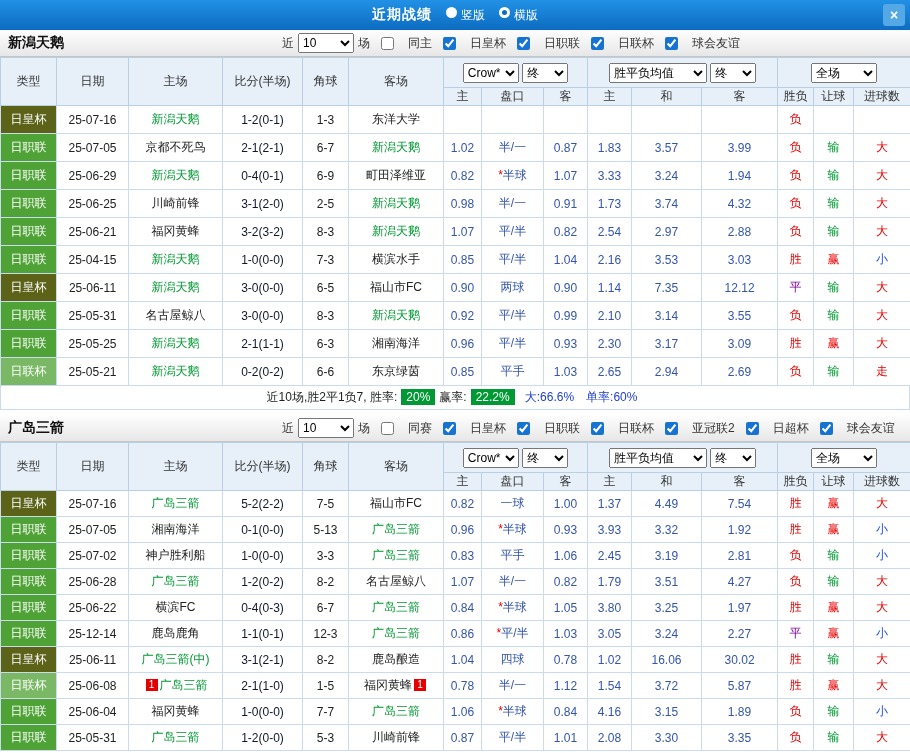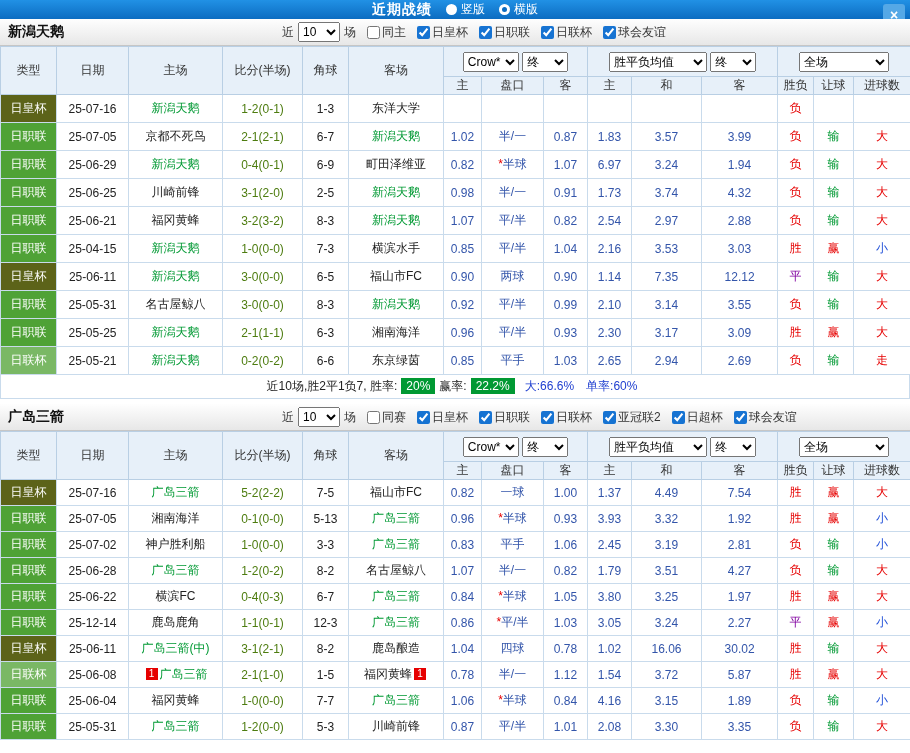--- a/index.html
+++ b/index.html
@@ -1,47 +1,47 @@
 <!DOCTYPE html>
 <html><head>
 <meta charset="utf-8">
 <style>
   *{margin:0;padding:0;box-sizing:border-box}
   html,body{width:910px}
   body{height:753px;overflow:hidden;font-family:"Liberation Sans",sans-serif;font-size:12px;background:#fff;color:#222}
   
-  .topbar{position:relative;height:19px;background:linear-gradient(#2191e5,#0c6cc1);display:flex;align-items:center;justify-content:center;gap:14px}
+  .topbar{position:relative;height:30px;background:linear-gradient(#2191e5,#0c6cc1);display:flex;align-items:center;justify-content:center;gap:14px}
   .topbar .title{color:#fff;font-size:14px;font-weight:bold;letter-spacing:1px}
   .radio-group{display:flex;align-items:center;gap:14px}
-  .radio{display:inline-flex;align-items:center;gap:4px;color:#fff;cursor:pointer;font-size:12px}
+  .radio{display:inline-flex;align-items:flex-start;gap:4px;color:#fff;cursor:pointer;font-size:12px}
   .rb{width:11px;height:11px;border-radius:50%;background:#fff;display:inline-block;position:relative}
   .rb.on::after{content:"";position:absolute;left:3px;top:3px;width:5px;height:5px;border-radius:50%;background:#0c6cc1}
   .close-btn{position:absolute;right:5px;top:4px;width:22px;height:22px;background:#55a8e6;border-radius:3px;color:#fff;text-align:center;line-height:22px;font-size:14px;font-weight:bold;cursor:pointer}
   
   .team-bar{position:relative;height:27px;background:linear-gradient(#fefefe,#e7e7e7);border-bottom:1px solid #c6c6c6;display:flex;align-items:center}
   .team-name{font-size:14px;font-weight:bold;padding-left:8px;color:#111}
   .filters{position:absolute;left:282px;display:flex;align-items:center;gap:4px;white-space:nowrap;color:#333}
-  .filters .chk{display:inline-flex;align-items:center;margin-left:7px;gap:2px;cursor:pointer}
+  .filters .chk{display:inline-flex;align-items:center;margin-left:7px;gap:14px;cursor:pointer}
   .filters input[type=checkbox]{width:13px;height:13px;accent-color:#1673d2}
   select{font-family:inherit;font-size:12px;height:20px}
-  .cnt{width:42px}
-  .w70{width:56px}.w44{width:46px}.w96{width:98px}.w64{width:90px}
+  .cnt{width:56px}
+  .w70{width:56px}.w44{width:46px}.w96{width:98px}.w64{width:66px}
   
   table.stats{width:910px;border-collapse:collapse;table-layout:fixed}
   .stats th{background:#e7f0f9;border:1px solid #b9cfe4;font-weight:normal;color:#333;text-align:center;overflow:hidden}
   tr.h1 th{height:30px}
   tr.h2 th{height:17px}
   .stats td{border:1px solid #c9dbec;text-align:center;overflow:hidden;white-space:nowrap}
   table.s1 td{height:28px}
   table.s2 td{height:26px}
   td.type-cup{background:#5c6319;color:#fff}
   td.type-lg{background:#4fa236;color:#fff}
   td.type-lc{background:#7ab865;color:#fff}
   .focal{color:#009933}
-  .score{color:#4d7c0f}
+  .score{color:#0f172a}
   .odds{color:#3355aa}
   .star{color:#e60000}
   .c-r{color:#e60000}
   .c-g{color:#009933}
   .c-b{color:#1f4fd8}
   .c-p{color:#8000a0}
   .badge{display:inline-block;background:#e60000;color:#fff;font-size:10px;line-height:12px;width:12px;height:12px;margin:0 2px;vertical-align:1px}
   .summary{height:24px;line-height:22px;text-align:center;border:1px solid #c9dbec;border-top:none;color:#222}
   .summary .pct{background:#009933;color:#fff;padding:1px 5px;margin:0 4px}
   .summary .blue{color:#1f3fd0;margin:12px 6px}
@@ -182,21 +182,21 @@
       <tr>
         <td class="type-lg">日职联</td>
         <td>25-06-29</td>
         <td><span class="focal">新潟天鹅</span></td>
         <td class="score">0-4(0-1)</td>
         <td>6-9</td>
         <td><span>町田泽维亚</span></td>
         <td class="odds">0.82</td>
         <td class="odds"><span class="star">*</span><span>半球</span></td>
         <td class="odds">1.07</td>
-        <td class="odds">6.97</td>
+        <td class="odds">3.33</td>
         <td class="odds">3.24</td>
         <td class="odds">1.94</td>
         <td class="c-r">负</td>
         <td class="c-g">输</td>
         <td class="c-r">大</td>
       </tr>
       <tr>
         <td class="type-lg">日职联</td>
         <td>25-06-25</td>
         <td><span>川崎前锋</span></td>

